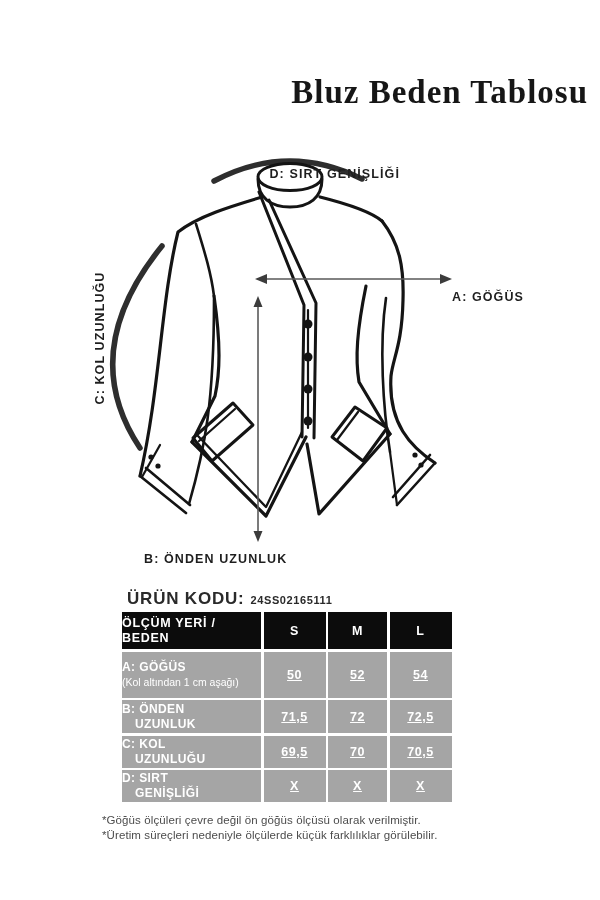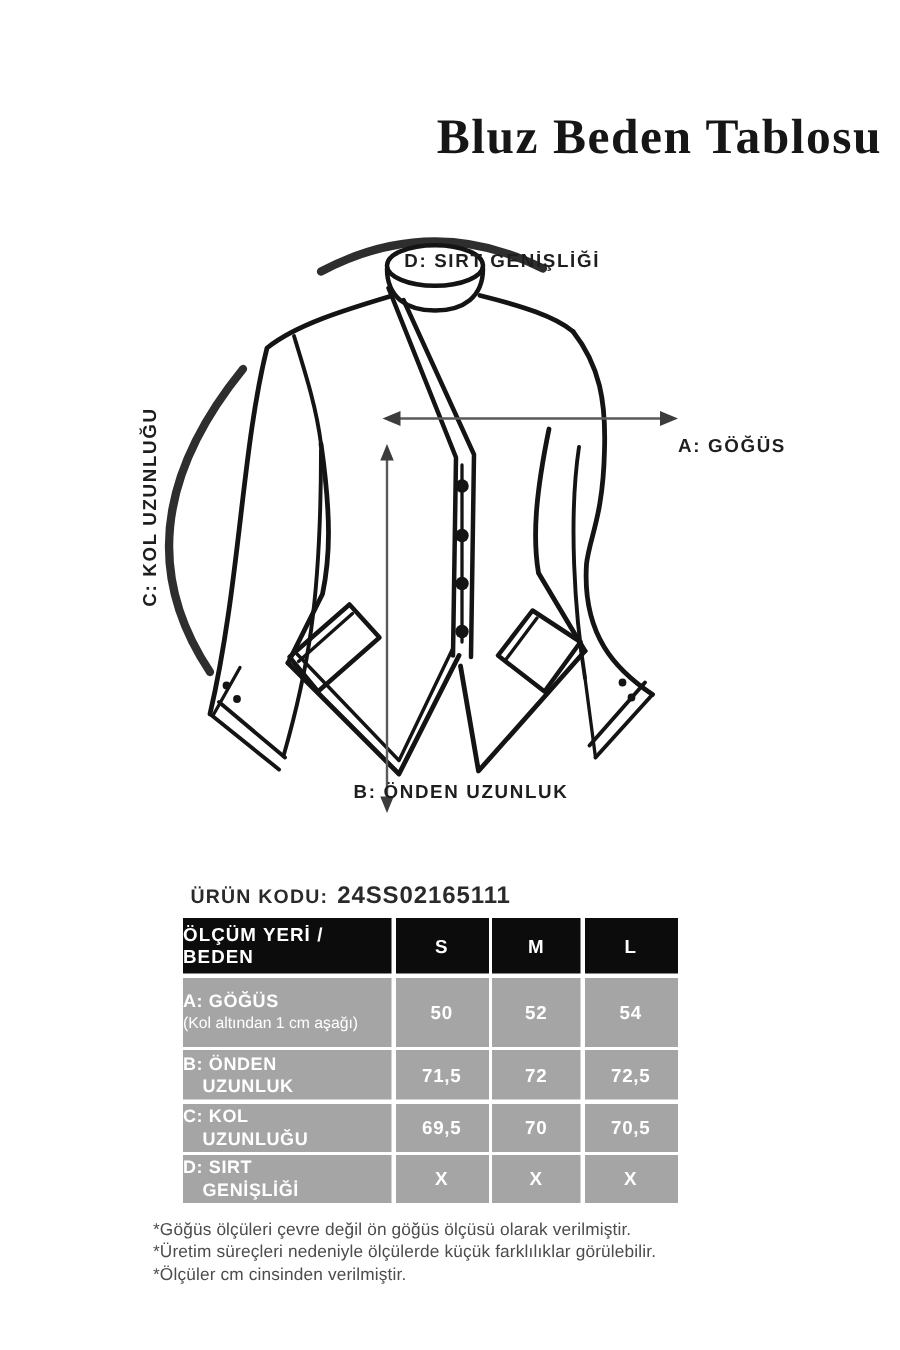--- a/index.html
+++ b/index.html
@@ -14,42 +14,42 @@
 
   
   svg.art{left:0;top:0;width:600px;height:900px;pointer-events:none;}
 
   
   .mlabel{font-weight:700;font-size:12.5px;letter-spacing:1.1px;
     color:#1e1e1e;white-space:nowrap;}
   .mlabel-top{left:165px;top:127px;width:235px;text-align:right;margin-top:40px;}
   .mlabel-right{left:452px;top:290px;}
   .mlabel-left{left:100px;top:338px;transform:translate(-50%,-50%) rotate(-90deg);}
-  .mlabel-bottom{left:144px;top:521px;width:235px;text-align:right;}
+  .mlabel-bottom{left:144px;top:552px;width:235px;text-align:left;}
 
   
   .product-code{left:127px;top:589px;color:#2a2a2a;white-space:nowrap;}
-  .product-code .pc-label{font-size:13px;font-weight:700;letter-spacing:0.8px;margin-top:12px;}
-  .product-code .pc-value{font-size:16px;font-weight:700;letter-spacing:0.6px;margin-left:6px;}
+  .product-code .pc-label{font-size:17px;font-weight:700;letter-spacing:0.8px;margin-top:12px;}
+  .product-code .pc-value{font-size:11px;font-weight:700;letter-spacing:0.6px;margin-left:6px;}
 
   
   .size-table{left:122px;top:612px;display:grid;
     grid-template-columns:139px 62px 59px 62px;
     grid-template-rows:37px 46px 33px 32px 32px;
     gap:2.5px;background:transparent;}
   .cell{display:flex;flex-direction:column;justify-content:center;}
   .hcell{background:#0c0c0c;color:#ffffff;font-weight:700;font-size:12.5px;
     letter-spacing:0.7px;}
   .bcell{background:#a5a5a5;color:#ffffff;}
   .label-cell{align-items:flex-start;padding-left:0;line-height:15px;}
   .center-cell{align-items:center;}
   .row-label{font-weight:700;font-size:12px;letter-spacing:0.4px;}
   .row-sub{font-weight:700;font-size:12px;letter-spacing:0.4px;padding-left:13px;}
   .row-sub.paren{font-weight:400;font-size:10.5px;letter-spacing:0;padding-left:0;}
-  .val{font-weight:700;font-size:12.5px;letter-spacing:0.5px;}
+  .val{font-weight:700;font-size:12.5px;letter-spacing:0.5px;text-decoration:underline;}
 
   
   .footnotes{left:102px;top:813px;font-size:11.5px;line-height:15px;
     letter-spacing:0.1px;color:#4c4c4c;}
 </style>
 </head>
 <body>
 
 <svg class="art abs" viewBox="0 0 600 900" fill="none" stroke="#141414" stroke-linecap="round" stroke-linejoin="round">
 
@@ -180,14 +180,13 @@
     <span class="row-sub">GENİŞLİĞİ</span>
   </div>
   <div class="cell bcell center-cell val">X</div>
   <div class="cell bcell center-cell val">X</div>
   <div class="cell bcell center-cell val">X</div>
 </div>
 
 <div class="abs footnotes">
   <div>*Göğüs ölçüleri çevre değil ön göğüs ölçüsü olarak verilmiştir.</div>
   <div>*Üretim süreçleri nedeniyle ölçülerde küçük farklılıklar görülebilir.</div>
-  <div>*Ölçüler cm cinsinden verilmiştir.</div>
 </div>
 
 </body></html>

